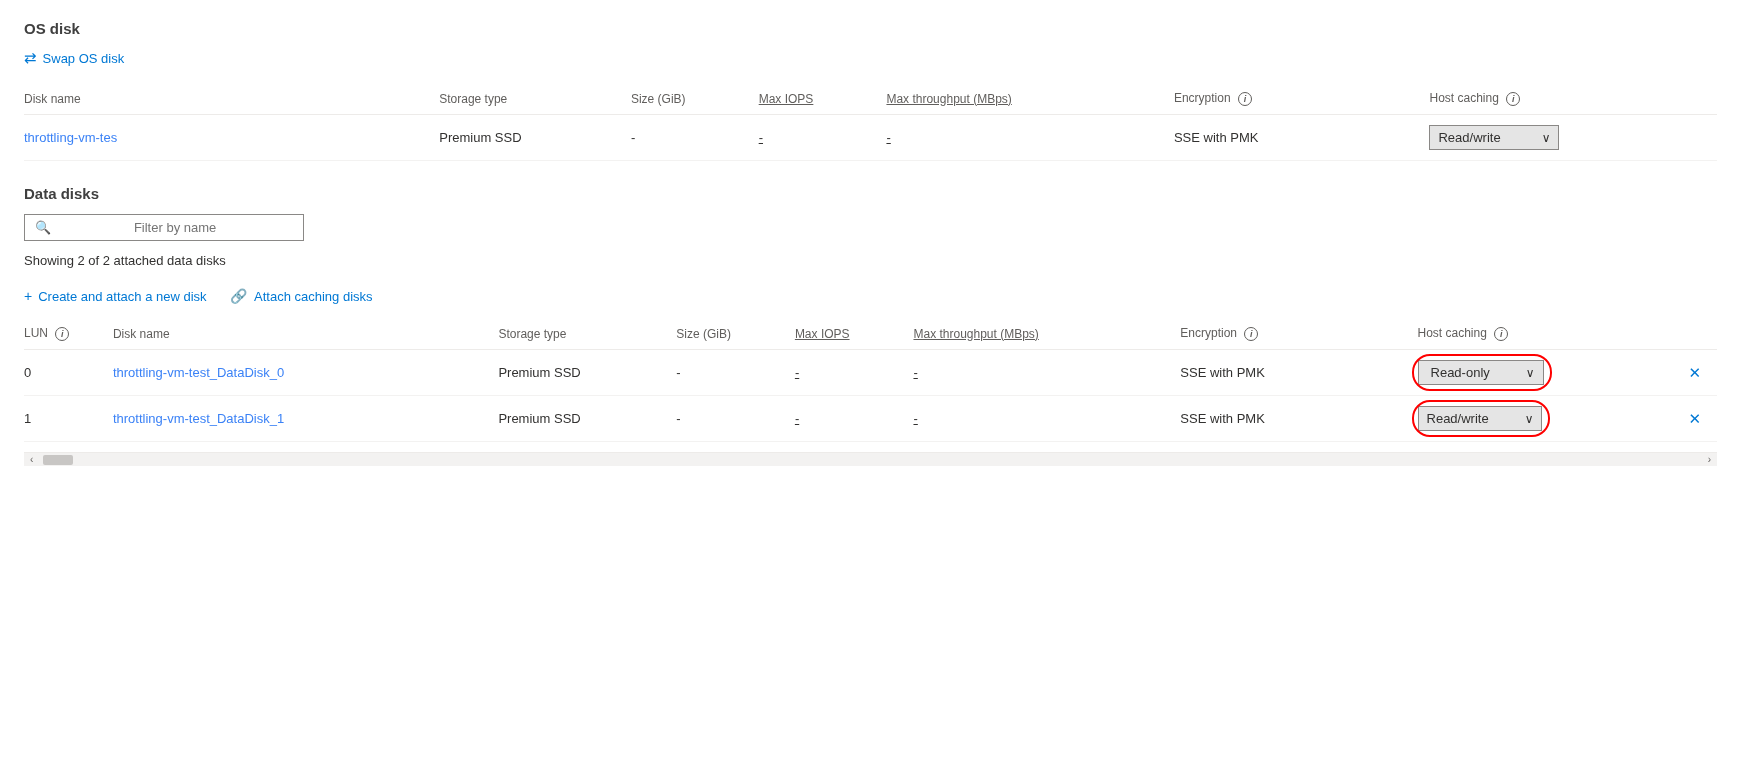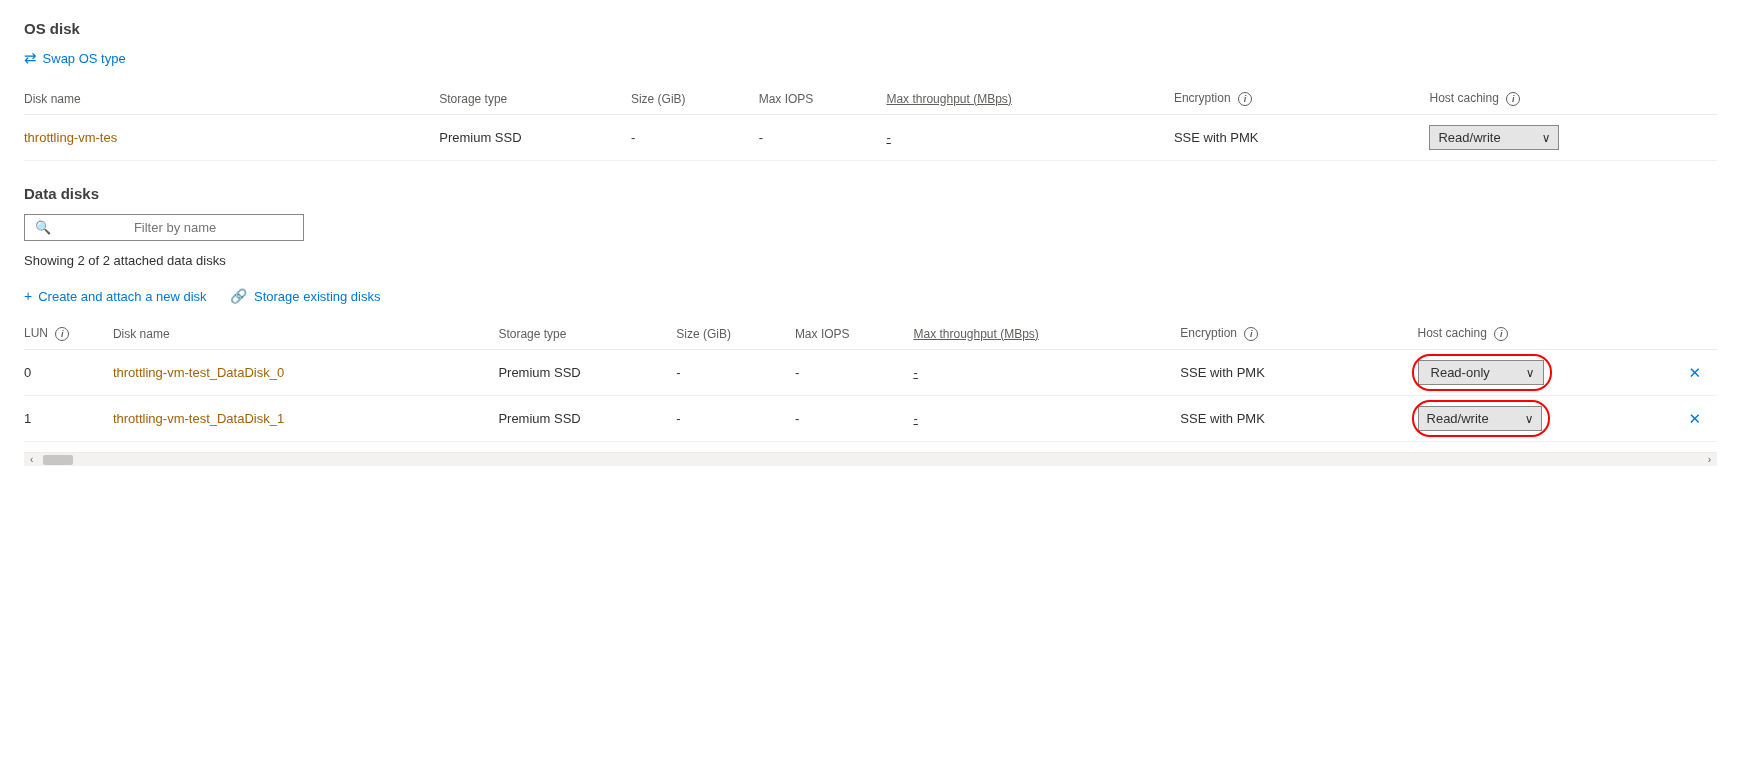--- a/index.html
+++ b/index.html
@@ -48,21 +48,21 @@
       padding: 8px 12px 8px 0;
       font-size: 12px;
       white-space: nowrap;
     }
     td {
       padding: 10px 12px 10px 0;
       font-size: 13px;
       border-bottom: 1px solid #f3f2f1;
     }
     .disk-link {
-      color: #a16207;
+      color: #3b82f6;
       cursor: pointer;
       text-decoration: none;
     }
     .host-caching-select {
       display: inline-flex;
       align-items: center;
       border: 1px solid #8a8886;
       padding: 4px 8px;
       background: #e5e5e5;
       cursor: pointer;
@@ -169,39 +169,39 @@
     .scrollbar-arrow {
       color: #605e5c;
       font-size: 10px;
       padding: 0 6px;
       cursor: pointer;
     }
     .lun-col { min-width: 60px; }
     .diskname-col { min-width: 260px; }
     .storagetype-col { min-width: 120px; }
     .size-col { min-width: 80px; }
-    .maxiops-col { min-width: 80px; }
+    .maxiops-col { min-width: 80px; text-decoration: underline; }
     .maxthroughput-col { min-width: 180px; text-decoration: underline; }
     .encryption-col { min-width: 160px; }
     .hostcaching-col { min-width: 180px; }
 
     .data-table-wrap {
       position: relative;
     }
   </style>
 </head>
 <body>
 
 <div class="main-container">
 
   <div class="section-title">OS disk</div>
 
   <a class="swap-link">
     <span class="swap-icon">⇄</span>
-    <span>Swap OS type</span>
+    <span>Swap OS disk</span>
   </a>
 
   <table>
     <thead>
       <tr>
         <th class="diskname-col">
           <span>Disk name</span>
         </th>
         <th class="storagetype-col">
           <span>Storage type</span>
@@ -255,21 +255,21 @@
 
     <div class="showing-text">Showing 2 of 2 attached data disks</div>
 
     <div class="action-bar">
       <button class="action-btn">
         <span class="action-icon">+</span>
         <span>Create and attach a new disk</span>
       </button>
       <button class="action-btn">
         <span class="action-icon">🔗</span>
-        <span>Storage existing disks</span>
+        <span>Attach caching disks</span>
       </button>
     </div>
 
     <div class="data-table-wrap">
       <table>
         <thead>
           <tr>
             <th class="lun-col">
               <span>LUN</span>
               <span class="info-icon">i</span>

